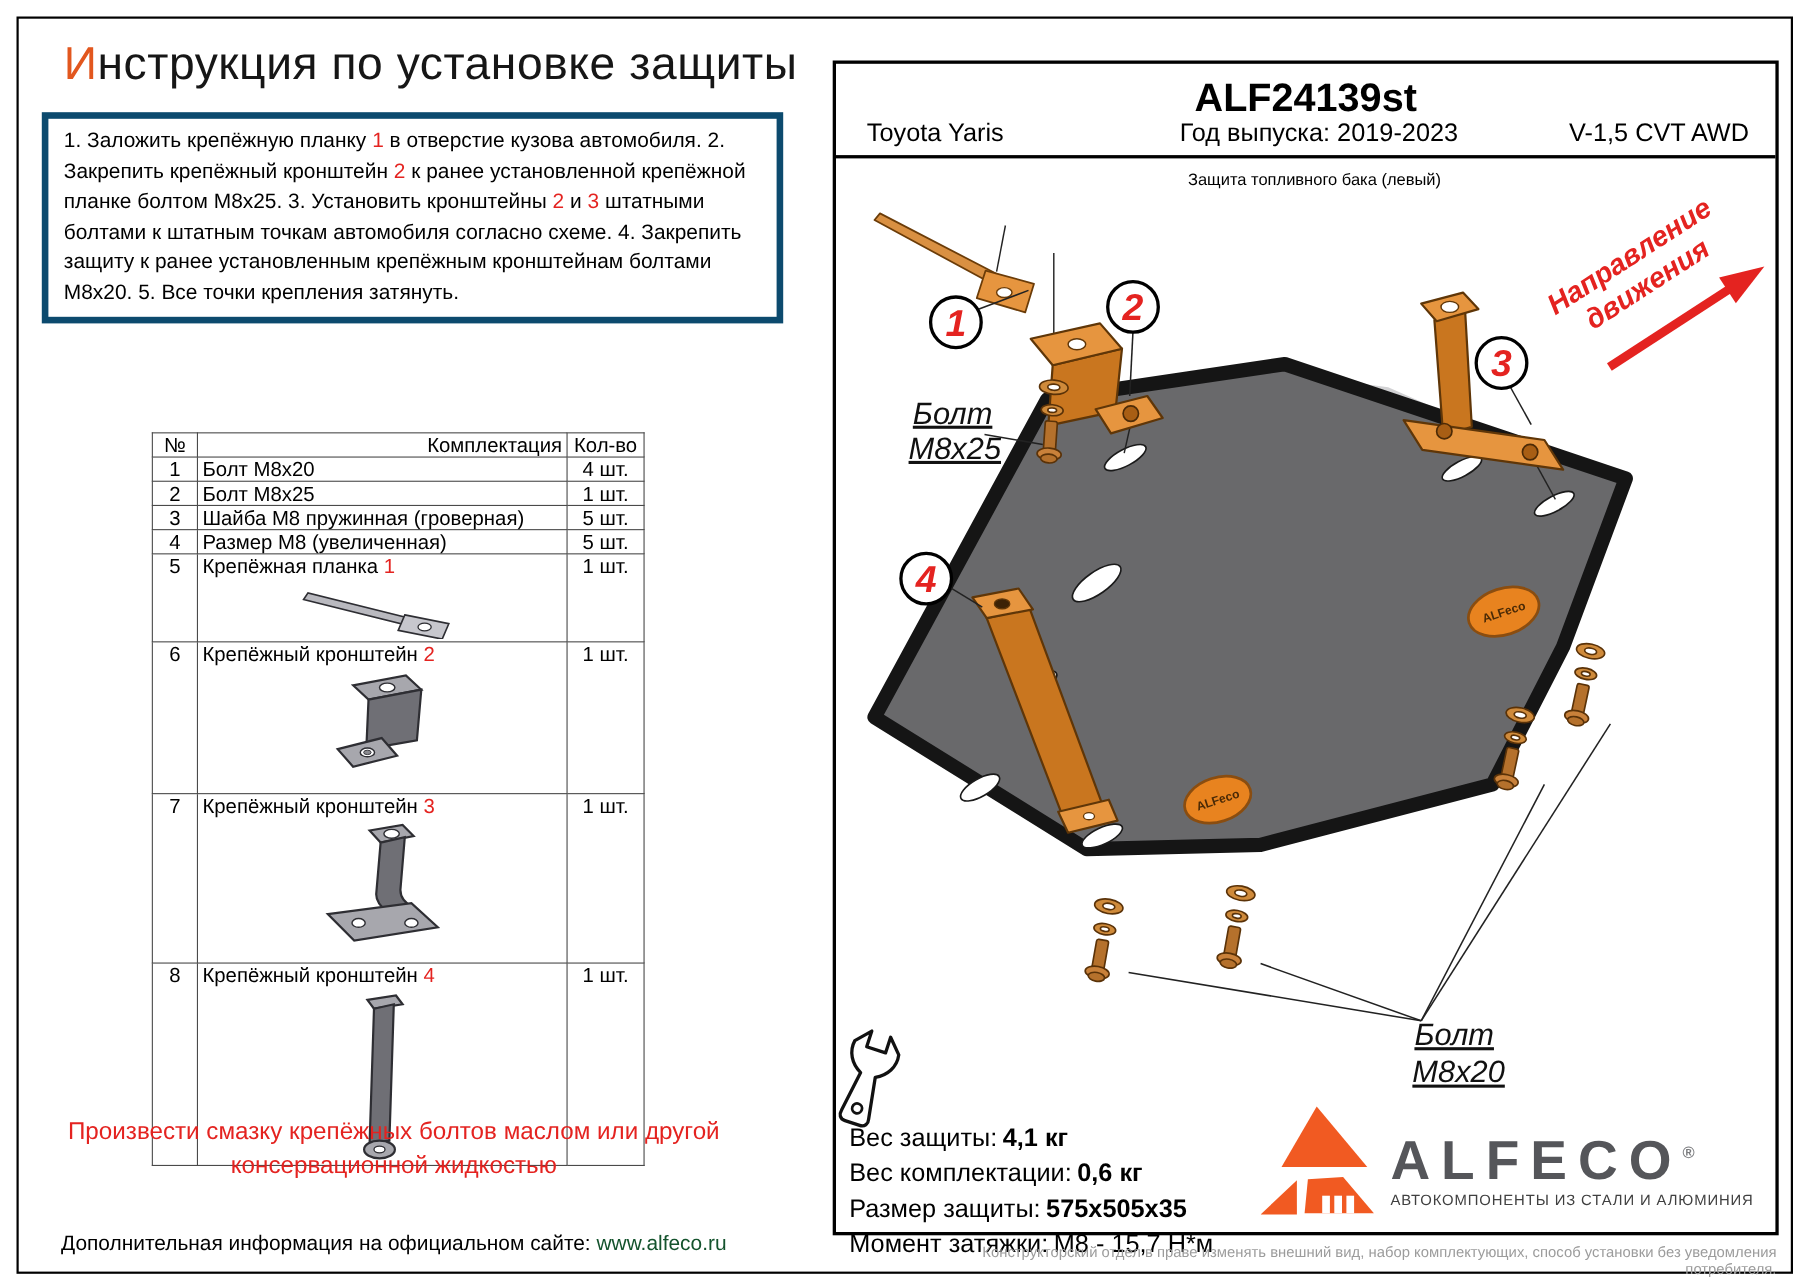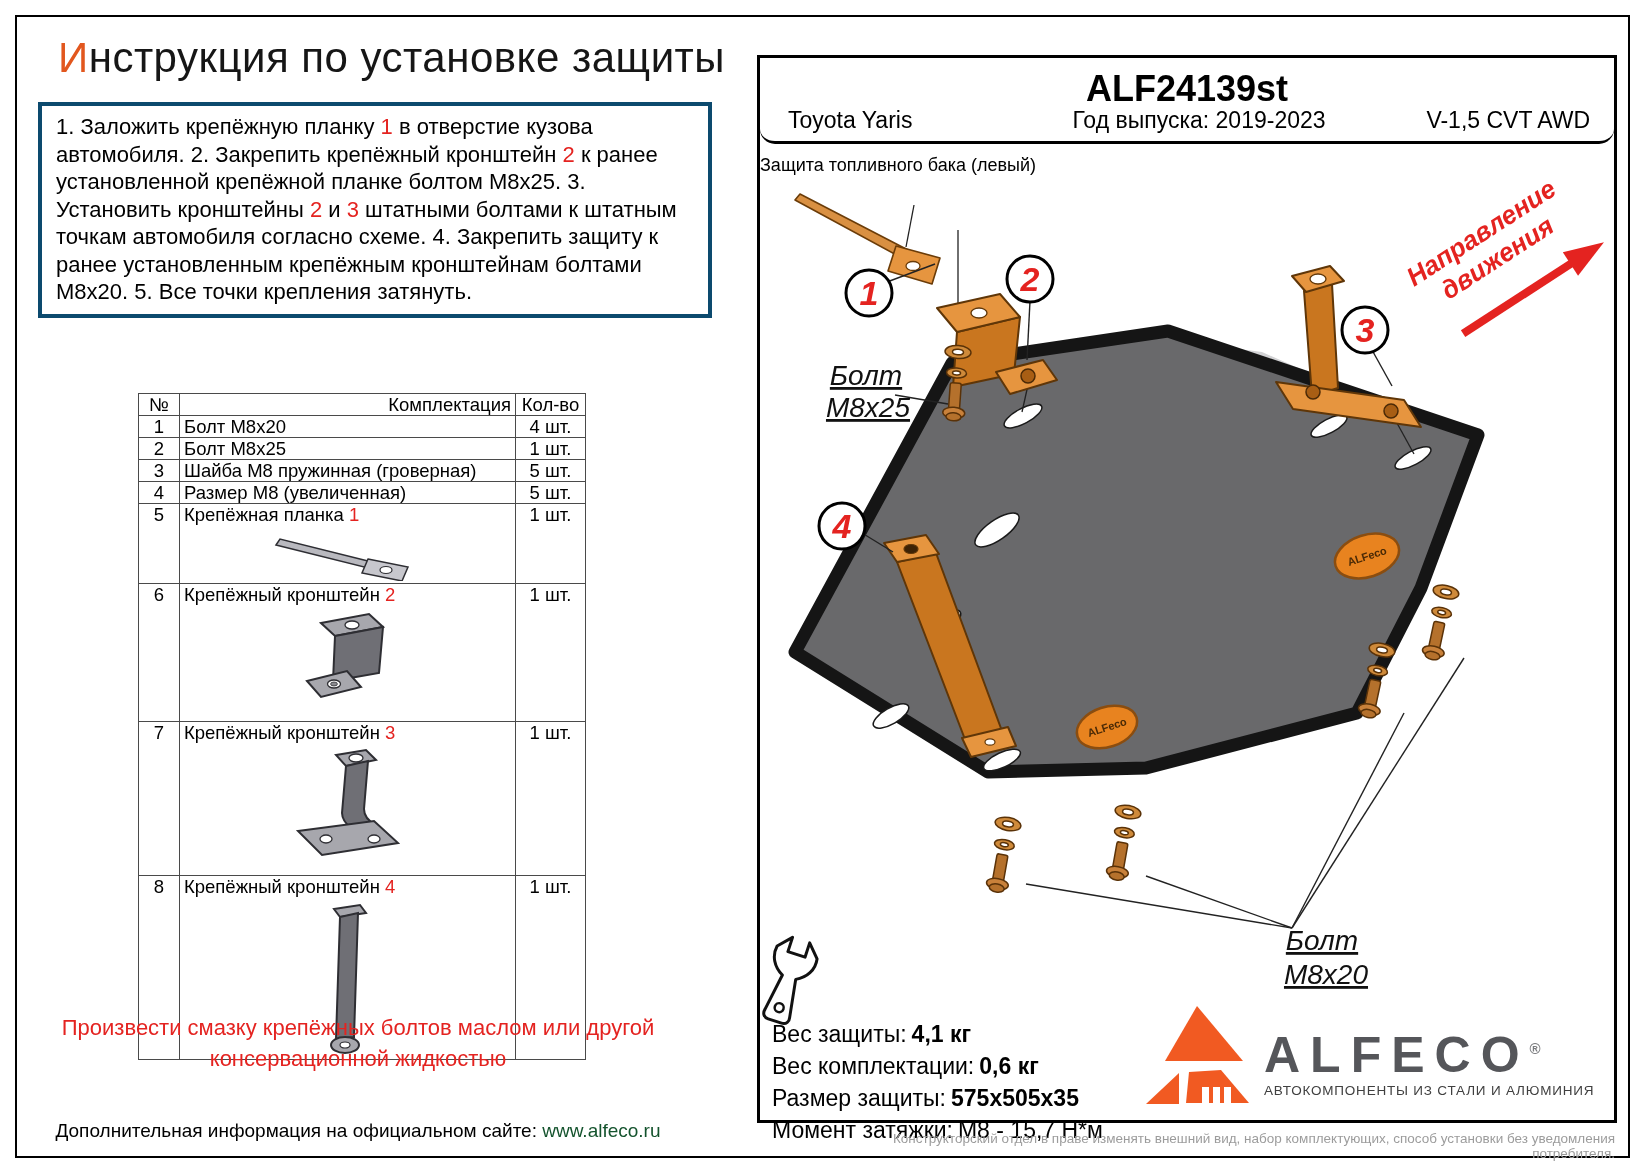--- a/index.html
+++ b/index.html
@@ -6,48 +6,48 @@
   body{
     width:1642px;height:1168px;background:#ffffff;position:relative;overflow:hidden;
     font-family:"Liberation Sans", sans-serif;color:#000;
   }
   .abs{position:absolute;}
   .outer-border{left:15px;top:15px;width:1611px;height:1139px;border:2px solid #000;z-index:0;}
 
   
   .doc-title{left:58px;top:34px;font-size:42px;letter-spacing:0.5px;color:#161616;z-index:2;white-space:nowrap;}
   .doc-title .first{color:#e2571e;}
-  .instr-box{left:38px;top:102px;width:674px;box-sizing:border-box;border:4px solid #0c4a6e;
-    padding:7px 10px 8px 14px;font-size:22px;line-height:27.5px;z-index:2;}
+  .instr-box{left:38px;top:102px;width:674px;box-sizing:border-box;border:6px solid #0c4a6e;
+    padding:7px 10px 8px 14px;font-size:19px;line-height:27.5px;z-index:2;}
   .ref-num{color:#e42320;}
 
   table.parts{position:absolute;left:138px;top:393px;width:430px;border-collapse:collapse;
     table-layout:fixed;font-size:18.5px;z-index:2;background:#fff;}
   table.parts td,table.parts th{border:1px solid #4a4a4a;padding:0 4px;line-height:21px;font-weight:normal;vertical-align:top;}
   table.parts .c-num{width:32px;text-align:center;}
   table.parts .c-name{width:327px;text-align:left;}
   table.parts .c-qty{width:61px;text-align:center;}
   table.parts th.c-name{text-align:right;}
   .illus{text-align:center;padding:4px 0 2px 0;}
   .illus svg{display:inline-block;vertical-align:middle;}
 
   .grease-note{left:30px;top:1012px;width:656px;text-align:center;font-size:22px;line-height:31px;
     color:#e42320;z-index:2;}
   .site-line{left:30px;top:1120px;width:656px;text-align:center;font-size:19px;z-index:2;}
   .site-line .link{color:#14532d;}
 
   
   .panel{left:757px;top:55px;width:860px;height:1068px;border:3px solid #000;box-sizing:border-box;z-index:1;background:#fff;}
-  .panel-header{position:absolute;left:0;top:0;right:0;height:83px;border-bottom:3px solid #000;border-radius:15px;}
+  .panel-header{position:absolute;left:0;top:0;right:0;height:83px;border-bottom:3px solid #000;}
   .part-code{position:absolute;left:0;right:0;top:10px;text-align:center;font-size:36px;font-weight:bold;}
   .hdr-row{position:absolute;left:0;right:0;bottom:7px;font-size:23px;}
   .hdr-model{position:absolute;left:28px;bottom:0;}
   .hdr-year{position:absolute;left:0;right:0;bottom:0;text-align:center;padding-left:24px;}
   .hdr-engine{position:absolute;right:24px;bottom:0;}
-  .panel-subtitle{position:absolute;left:0;right:0;top:97px;text-align:left;font-size:18px;}
+  .panel-subtitle{position:absolute;left:16px;right:0;top:97px;text-align:center;font-size:15px;}
 
   .specs{position:absolute;left:12px;top:960px;font-size:23px;line-height:32px;white-space:nowrap;}
   .spec-value{font-weight:bold;margin-left:5px;margin-top:12px;}
   .spec-value.normal{font-weight:normal;}
 
   .logo{position:absolute;left:386px;top:946px;display:flex;align-items:flex-start;z-index:2;}
   .logo-mark{width:104px;height:102px;}
   .logo-textblock{margin-left:14px;padding-top:26px;}
   .logo-name{font-size:50px;font-weight:800;letter-spacing:10px;color:#55565a;line-height:50px;white-space:nowrap;}
   .logo-reg{font-size:15px;vertical-align:top;color:#7a7b7e;letter-spacing:0;position:relative;top:-6px;}

